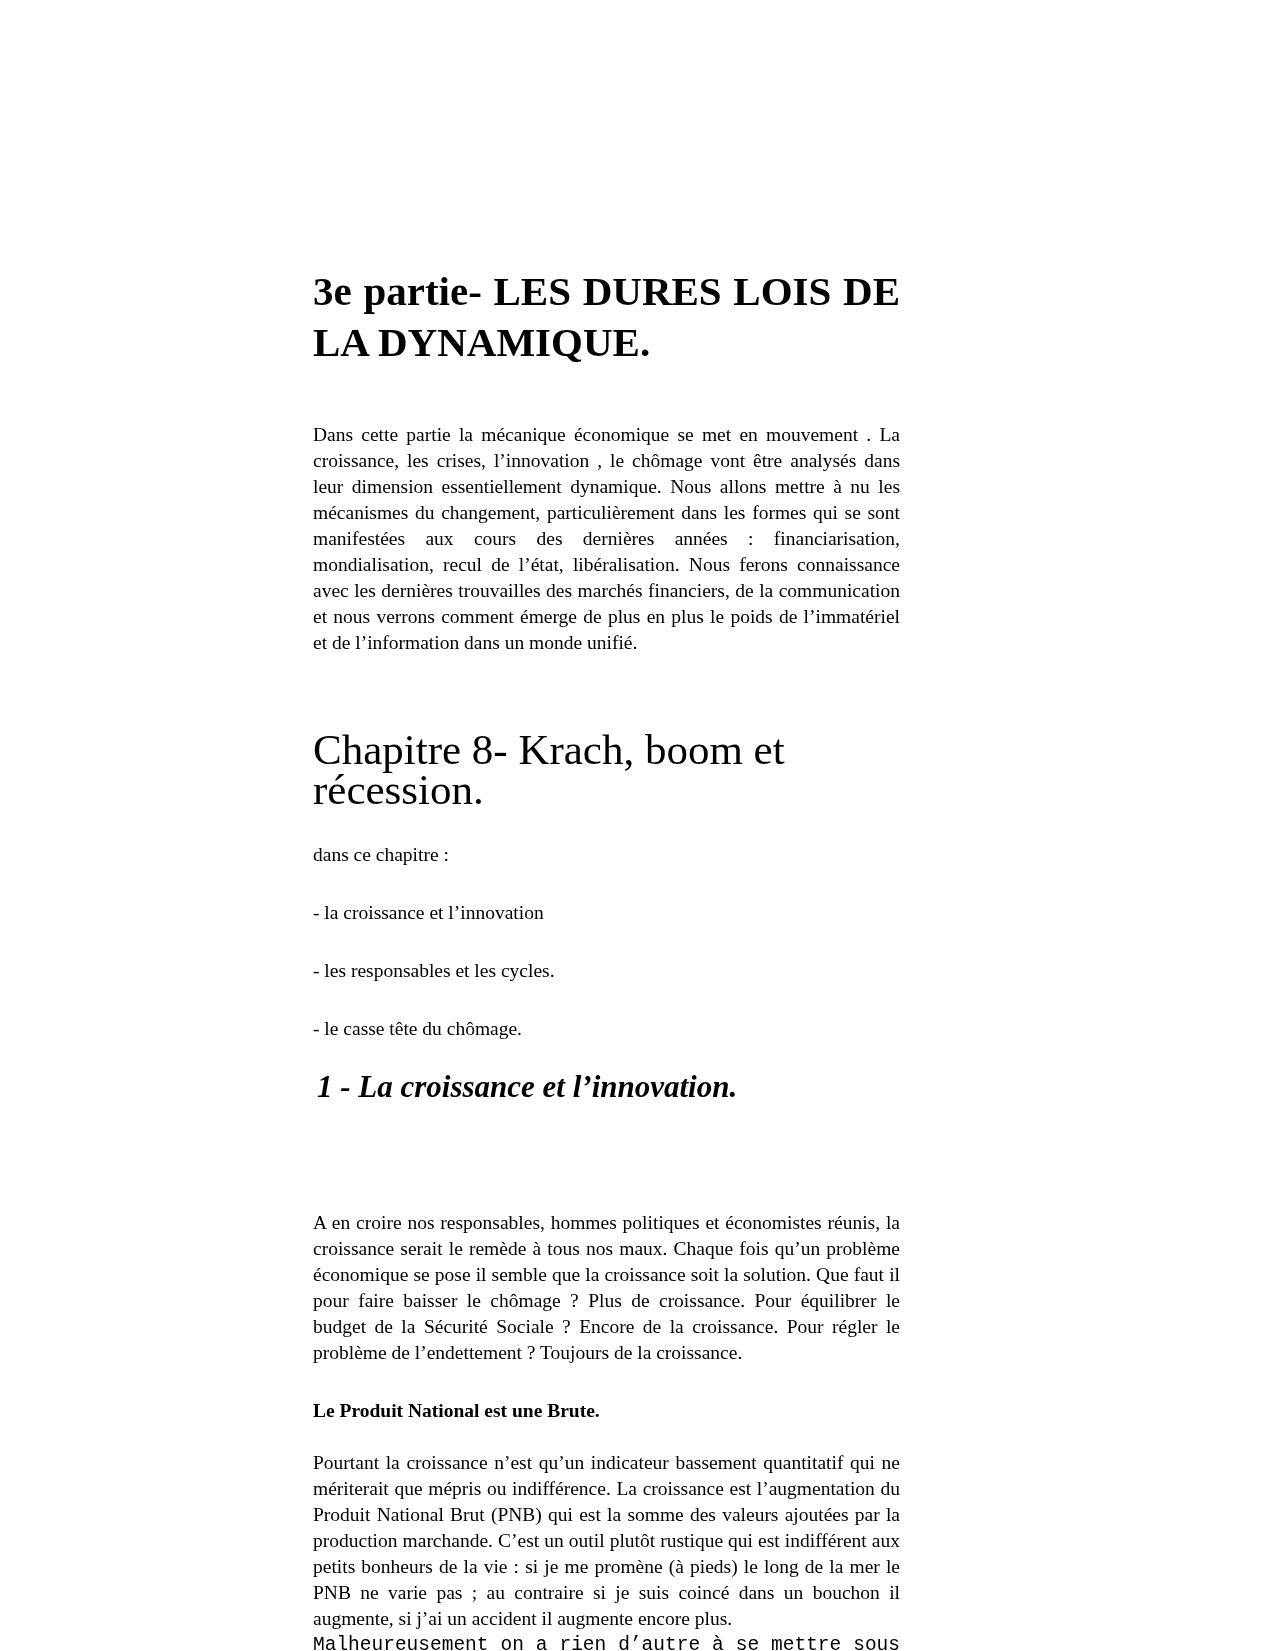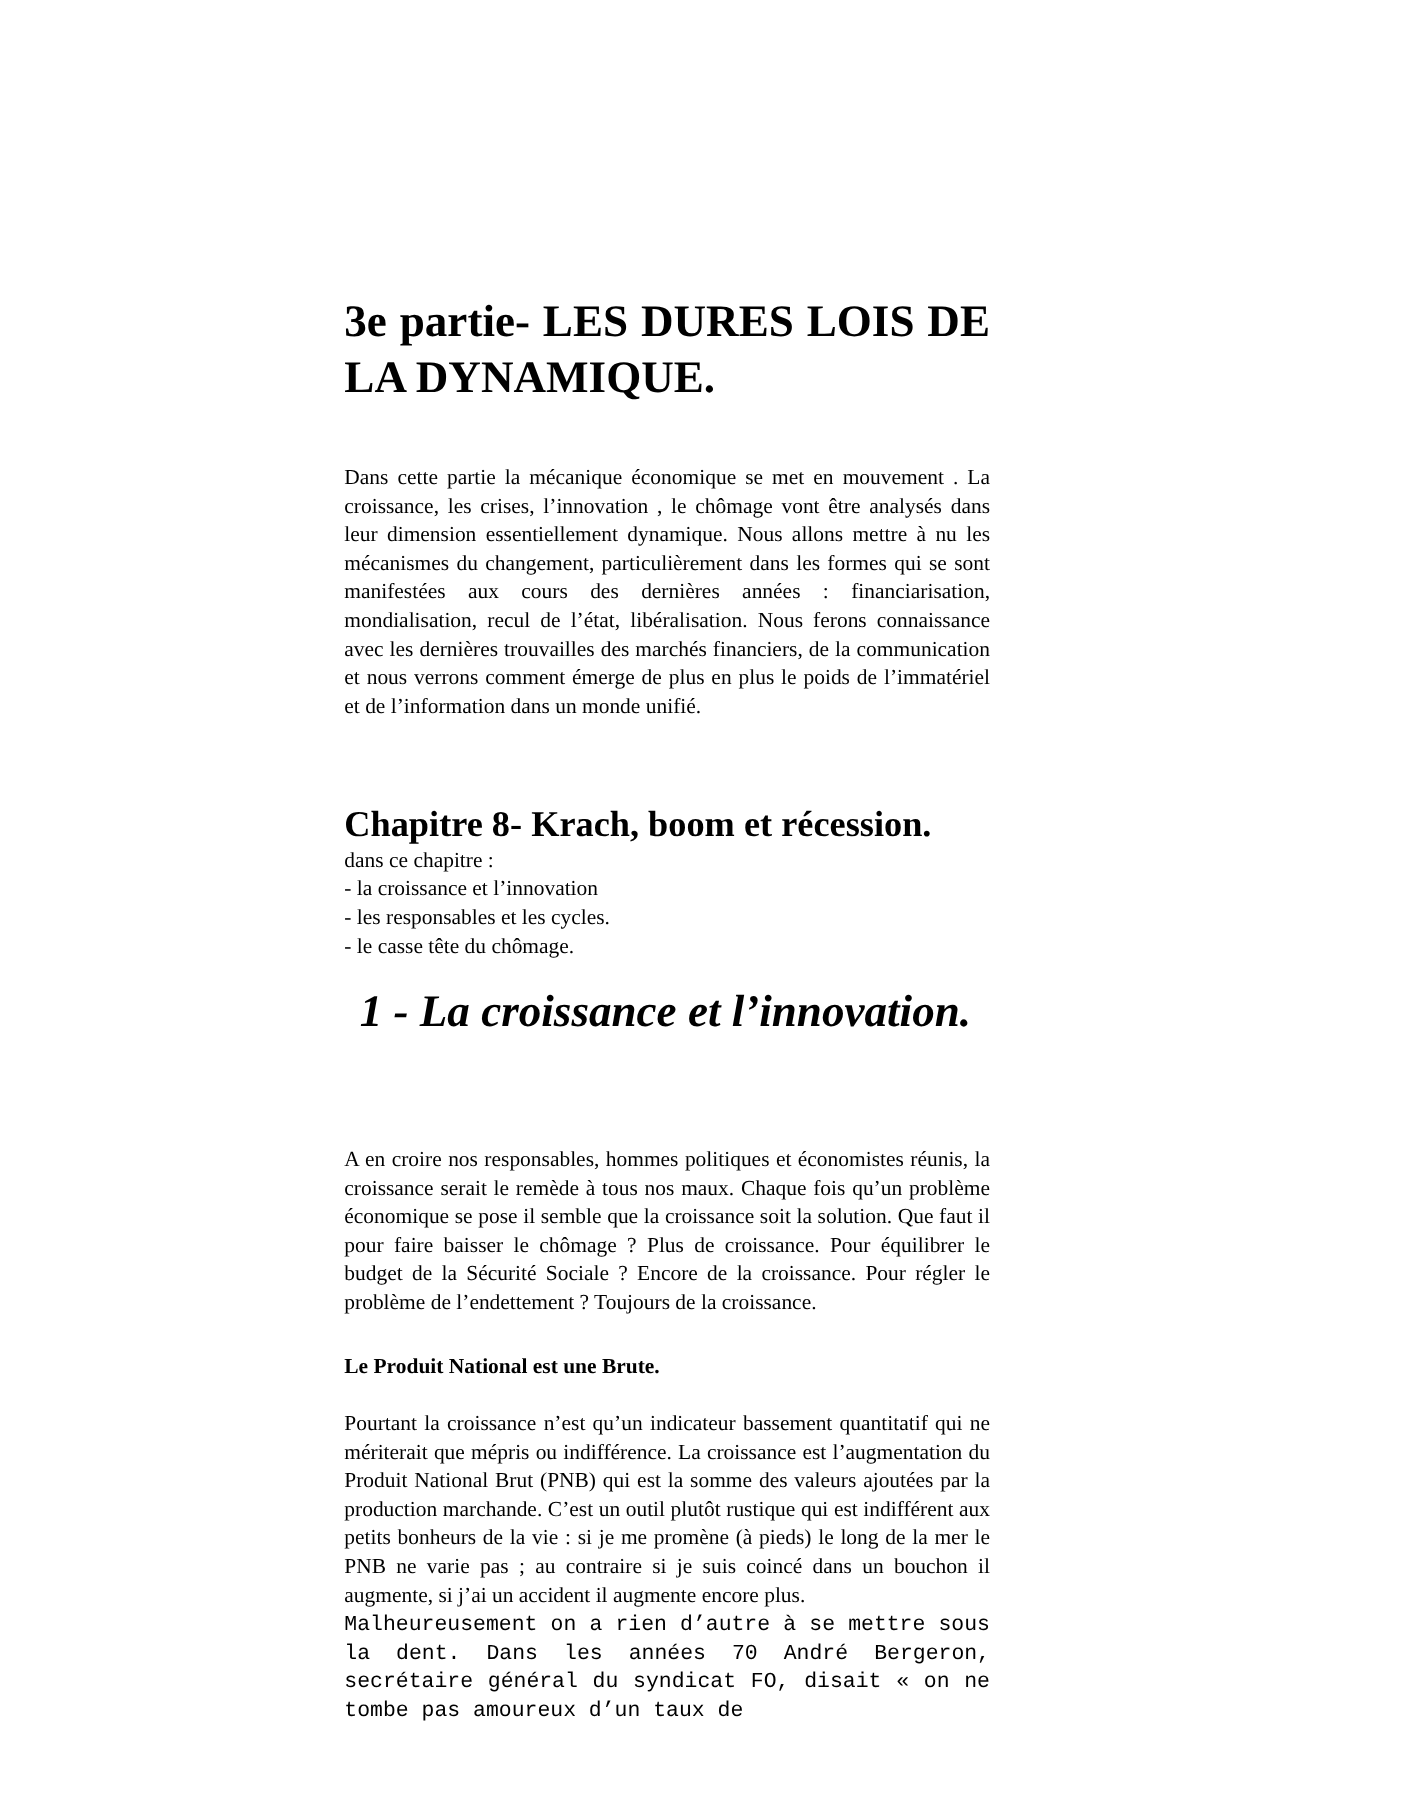--- a/index.html
+++ b/index.html
@@ -26,37 +26,38 @@
     font-weight: bold;
     line-height: 51px;
     text-align: justify;
     margin: 0 0 54px 0;
   }
   .intro {
     text-align: justify;
     margin: 0 0 74px 0;
   }
   .chapter-title {
-    font-size: 33px;
-    font-weight: bold;
+    font-size: 43px;
+    font-weight: normal;
     line-height: 40px;
     margin: 0;
   }
   .toc {
     margin: 0;
   }
   .toc-line {
     line-height: 26px;
+    margin-top: 32px;
   }
   .section-title {
-    font-size: 41px;
+    font-size: 31px;
     font-weight: bold;
     font-style: italic;
     line-height: 38px;
-    margin: 26px 0 0 14px;
+    margin: 26px 0 0 4px;
   }
   .para-1 {
     text-align: justify;
     margin: 104px 0 0 0;
   }
   .subheading {
     font-weight: bold;
     margin: 32px 0 0 0;
   }
   .para-2 {

